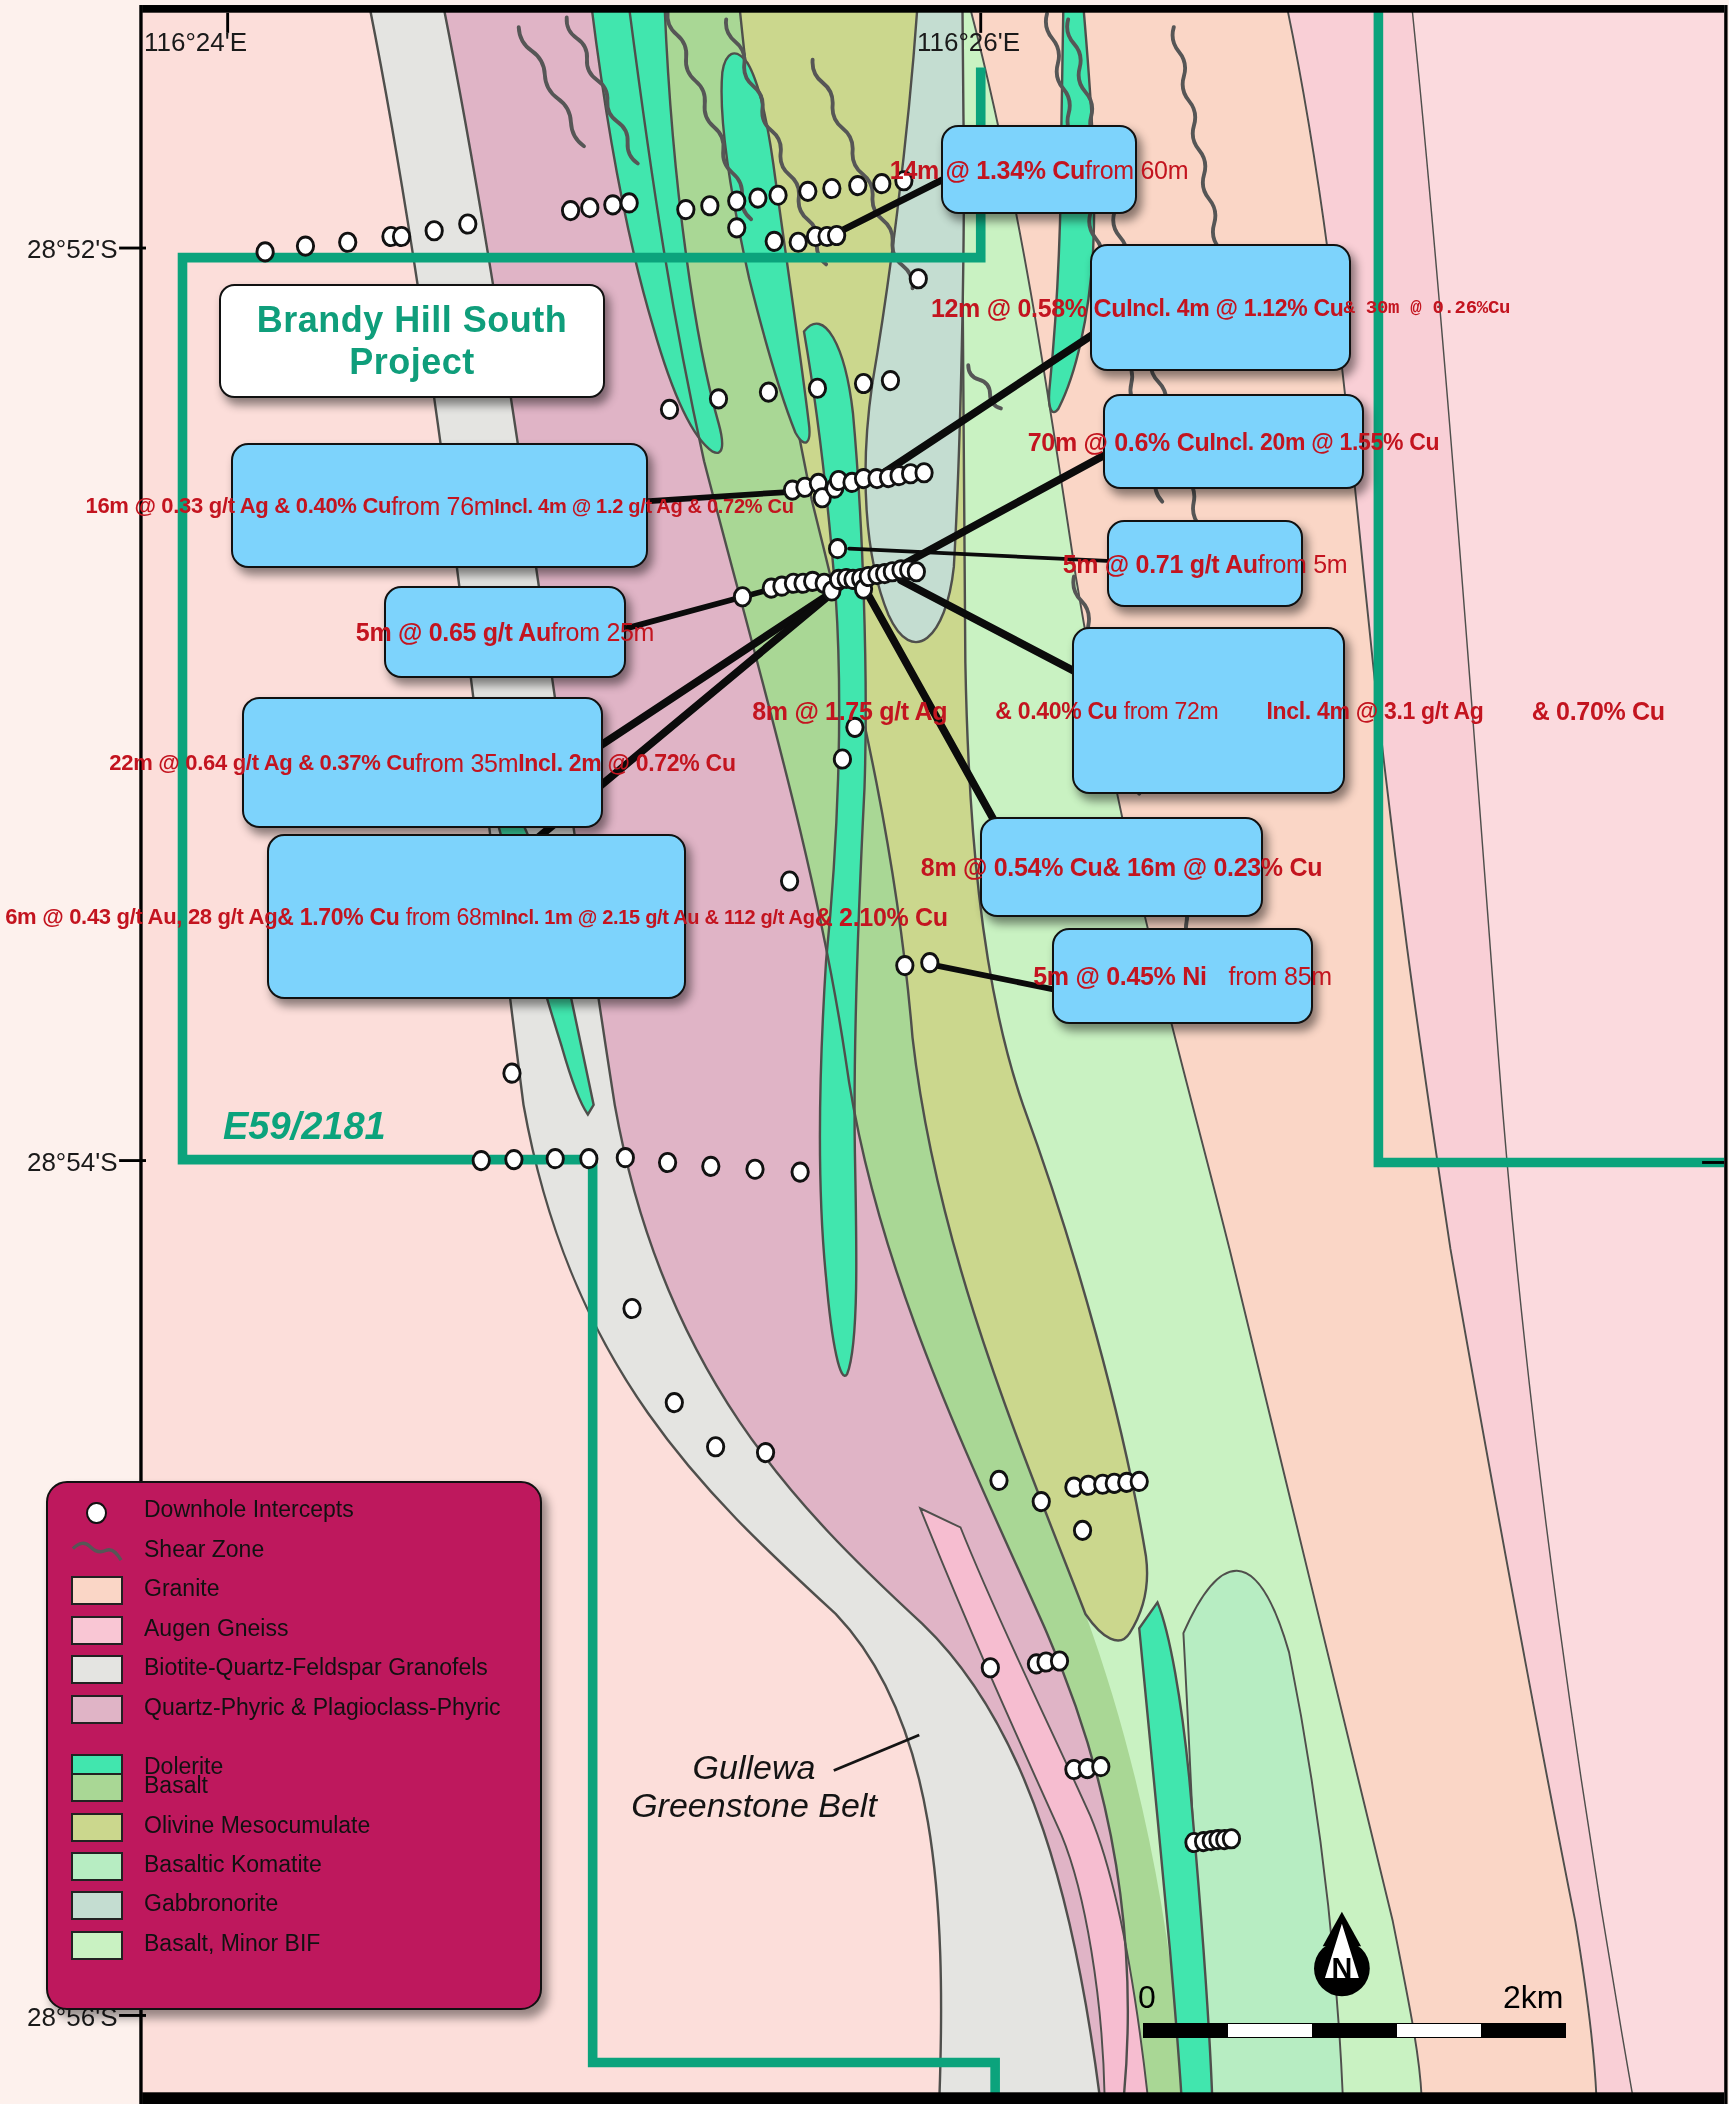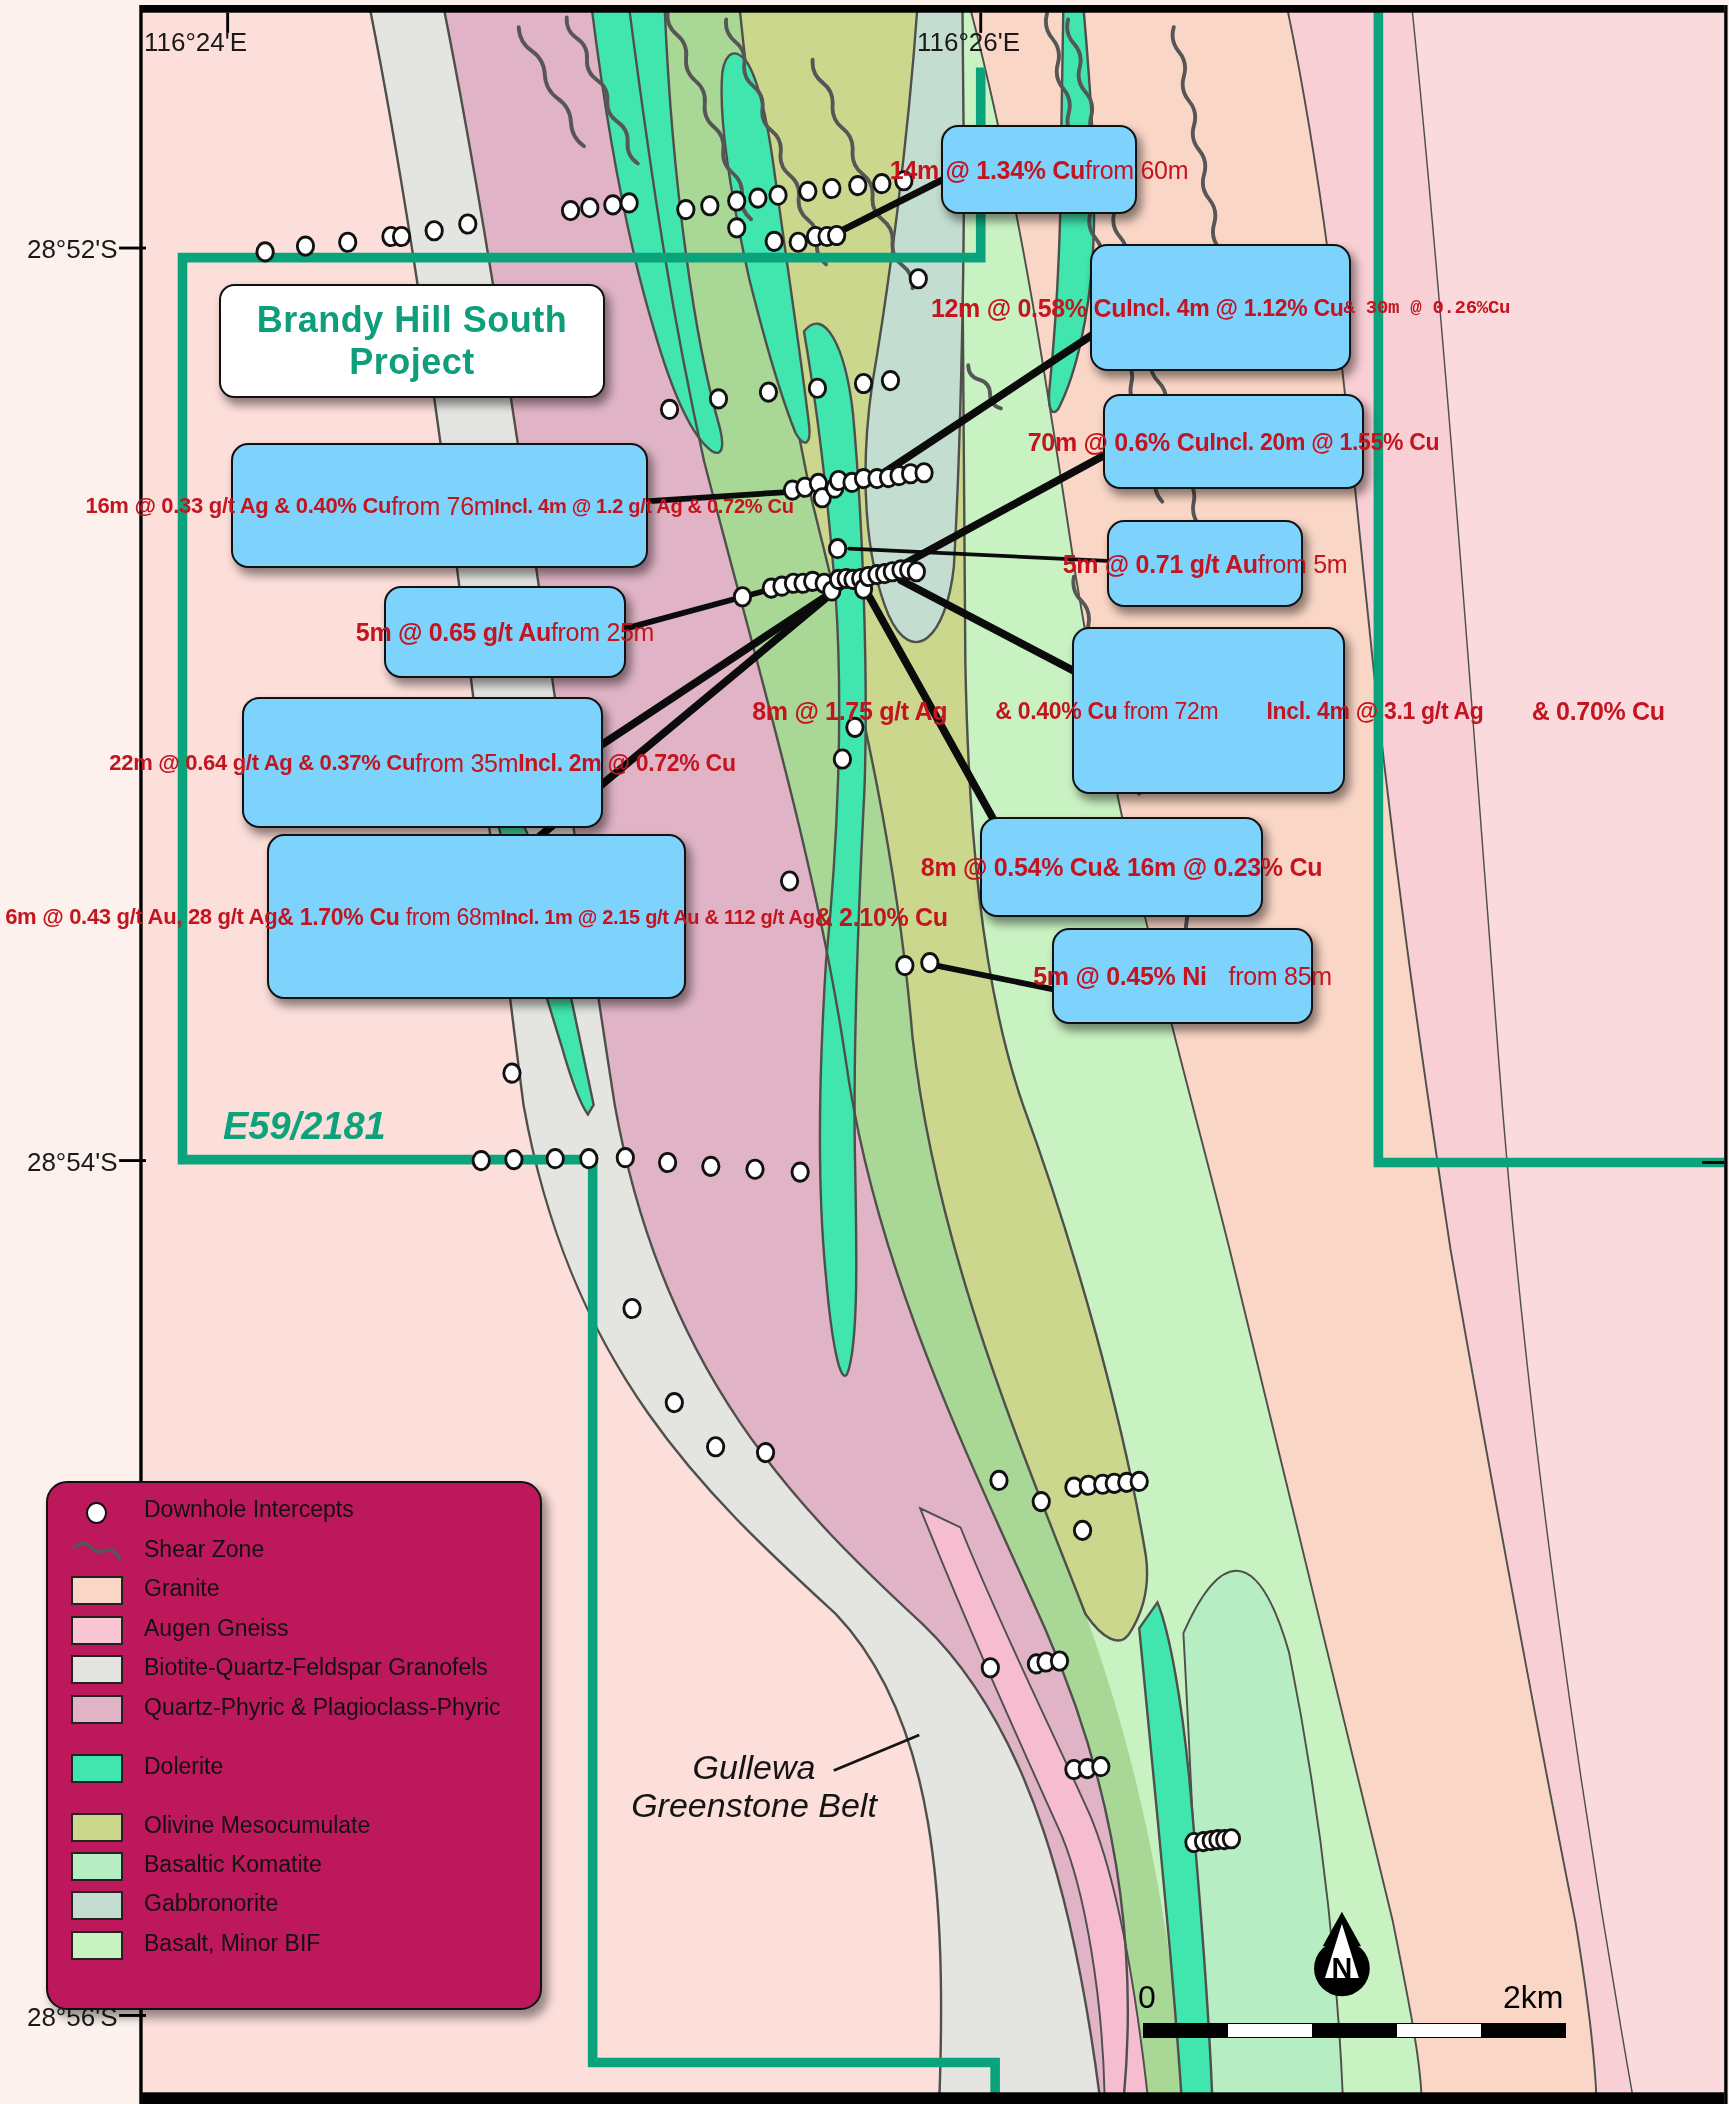--- a/index.html
+++ b/index.html
@@ -282,20 +282,26 @@
             <div class="swatch" style="background: rgb(224, 180, 198);"></div>
           </div>
           <div class="ltxt">Quartz-Phyric &amp;  Plagioclass-Phyric</div>
         </div>
         <div class="lrow" style="top: 246px; margin-top: 20px;">
           <div class="sym">
             <div class="swatch" style="background: rgb(65, 230, 174);"></div>
           </div>
           <div class="ltxt">Dolerite</div>
         </div>
+        <div class="lrow" style="top: 285px;">
+          <div class="sym">
+            <div class="swatch" style="background: rgb(169, 215, 149);"></div>
+          </div>
+          <div class="ltxt">Basalt</div>
+        </div>
         <div class="lrow" style="top: 325px; padding-left: 8px;">
           <div class="sym">
             <div class="swatch" style="background: rgb(203, 215, 141);"></div>
           </div>
           <div class="ltxt">Olivine Mesocumulate</div>
         </div>
         <div class="lrow" style="top: 364px;">
           <div class="sym">
             <div class="swatch" style="background: rgb(183, 237, 194);"></div>
           </div>

